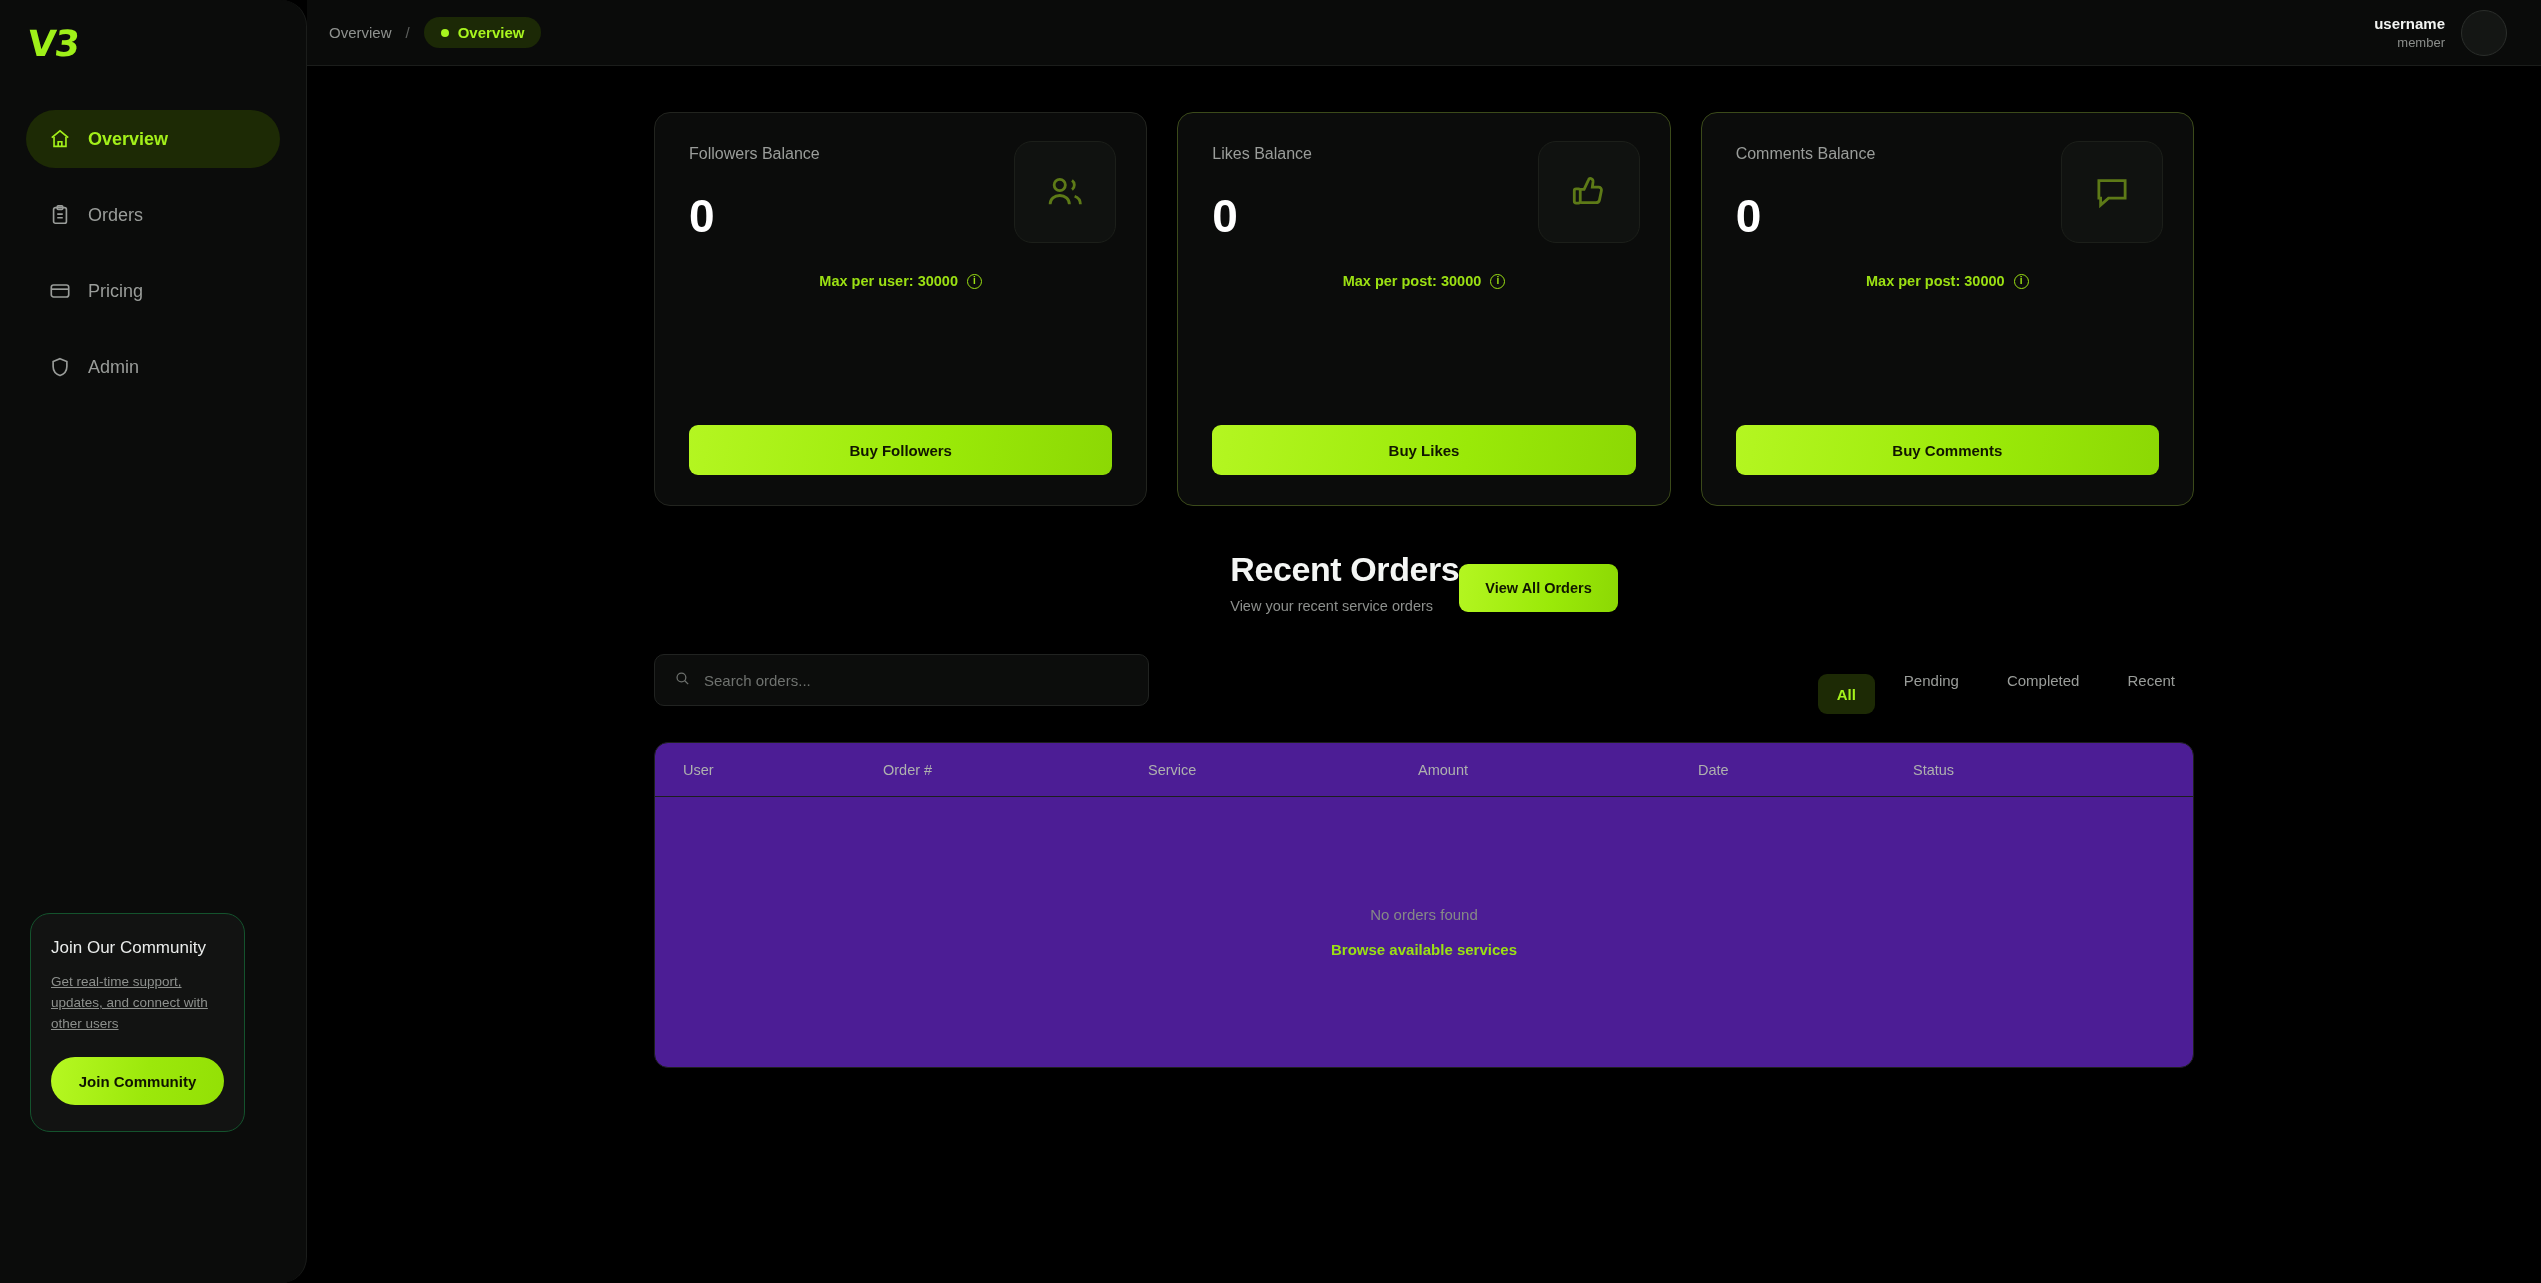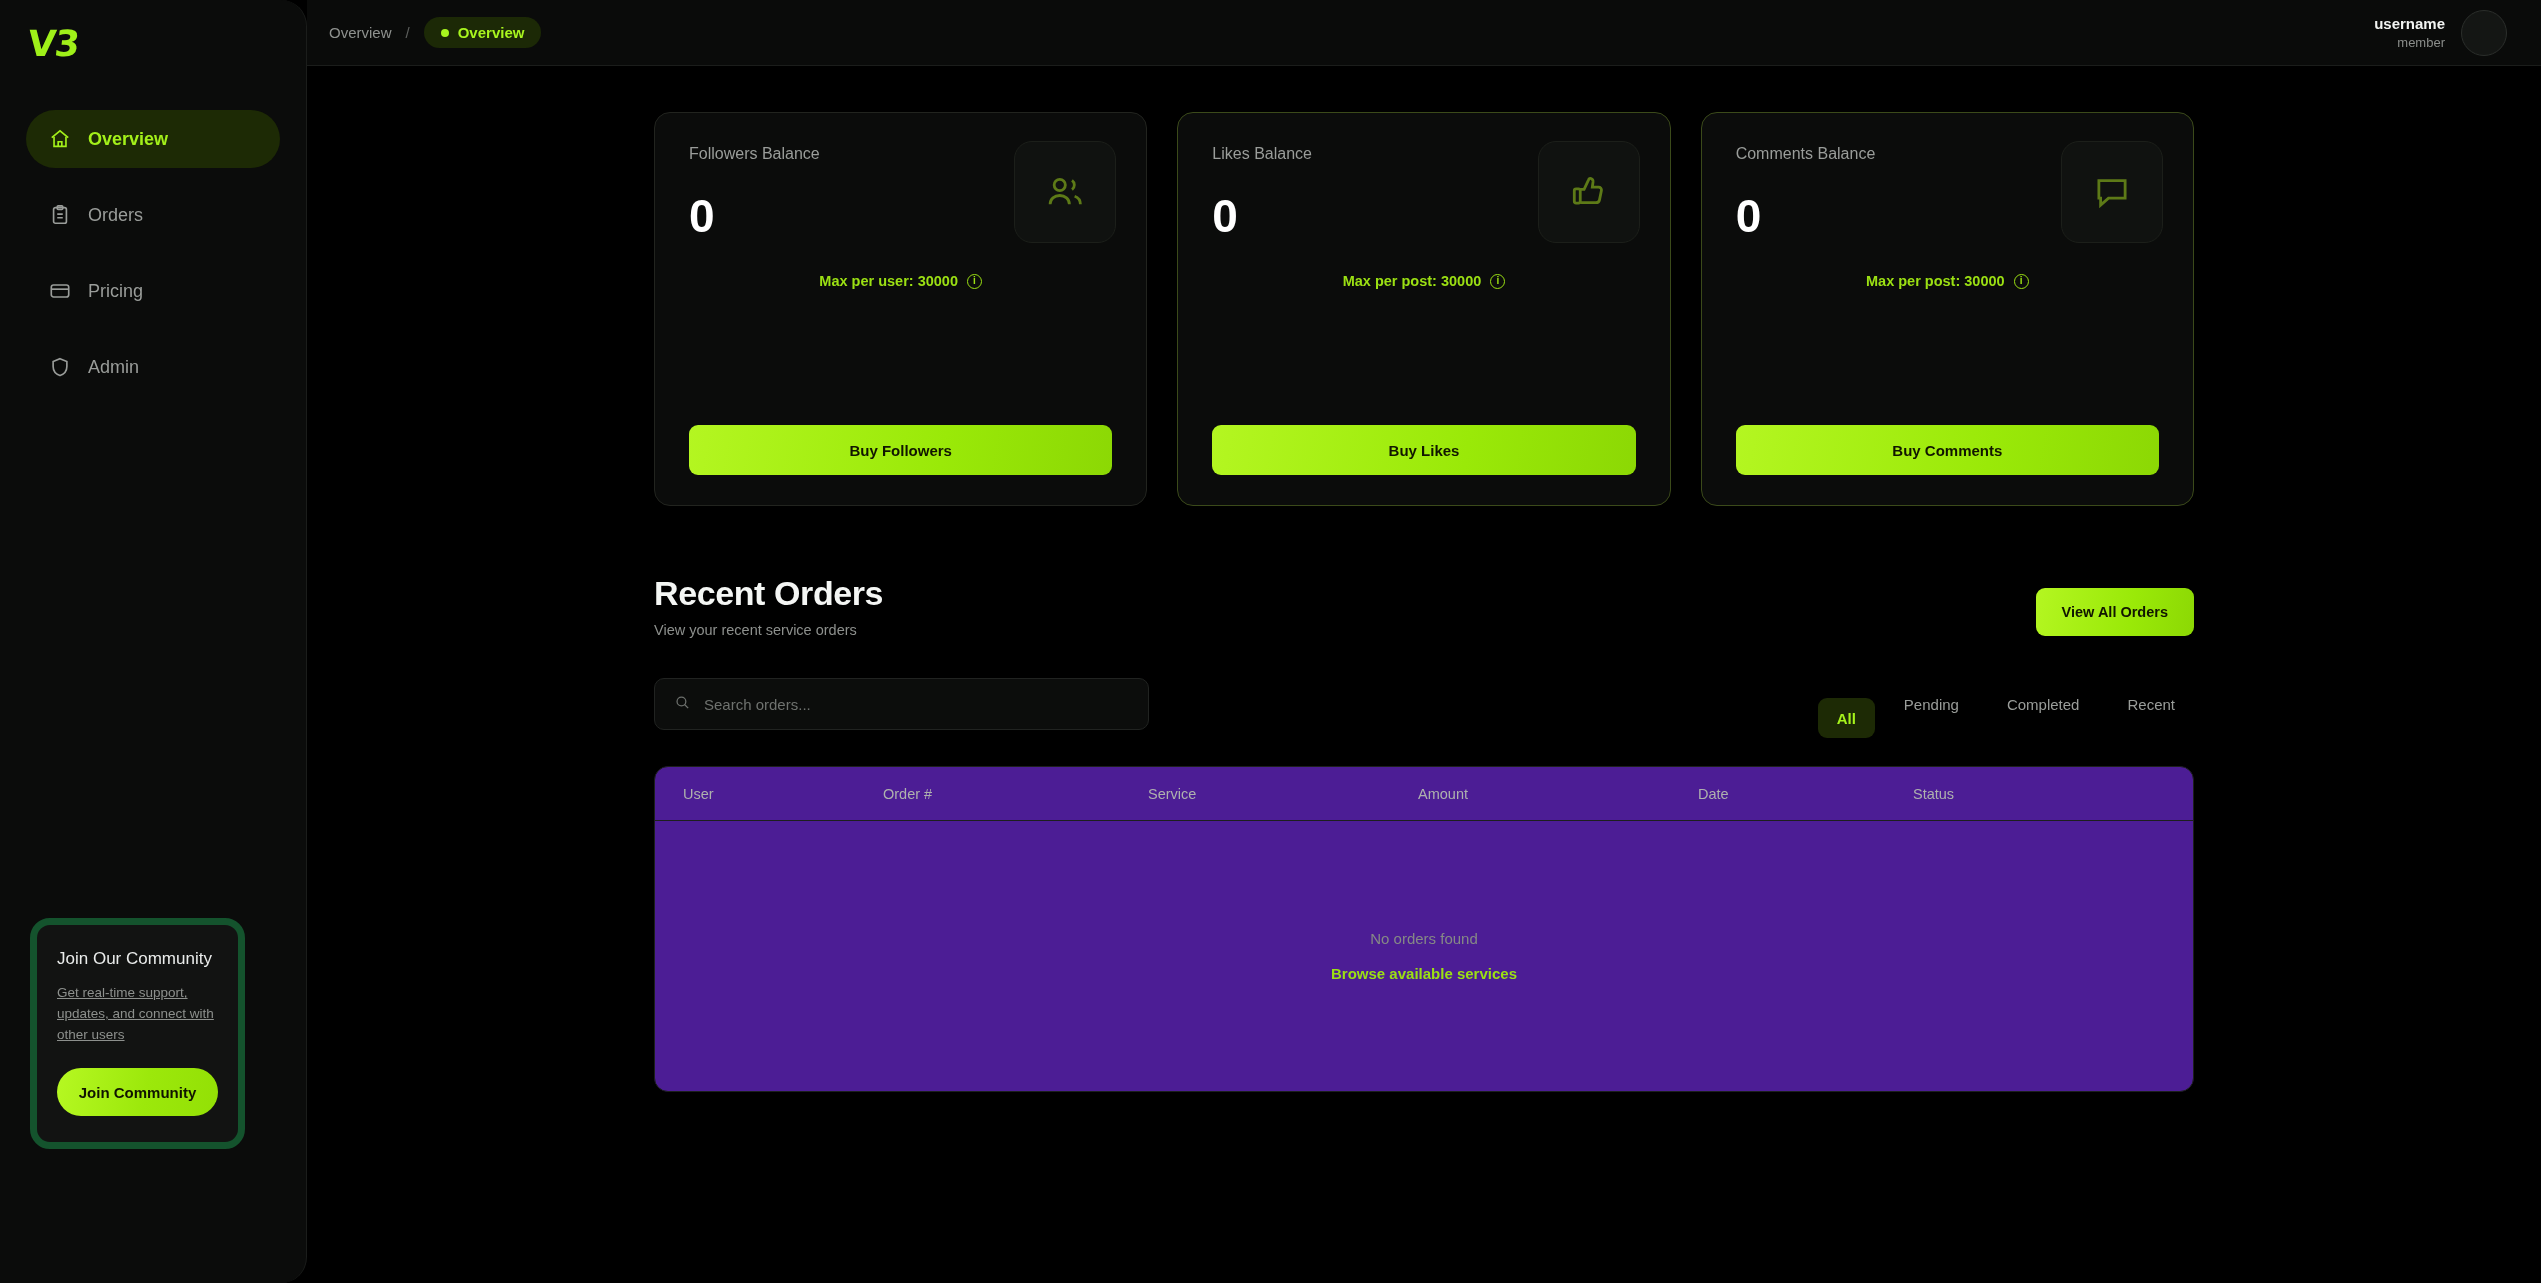--- a/index.html
+++ b/index.html
@@ -33,23 +33,23 @@
     height: 58px; padding: 0 22px; border-radius: 30px;
     color: #9a9d9a; font-size: 18px; cursor: pointer;
   }
   .nav-item .ico { width: 24px; height: 24px; display: flex; align-items: center; justify-content: center; }
   .nav-item .ico svg { width: 22px; height: 22px; stroke: #9a9d9a; fill: none; stroke-width: 1.8; }
   .nav-item.active { background: #1d2a05; color: #a3f01a; font-weight: 600; }
   .nav-item.active .ico svg { stroke: #a3f01a; }
 
   
   .community {
-    position: absolute; left: 30px; bottom: 134px;
+    position: absolute; left: 30px; bottom: 151px;
     width: 215px; background: #121312;
-    border: 7px solid #14532d; border-radius: 20px;
+    border: 1px solid #14532d; border-radius: 20px;
     padding: 24px 20px 26px 20px;
   }
   .community h4 { font-size: 17px; color: #eaeceb; font-weight: 500; margin-bottom: 14px; }
   .community p { font-size: 13.5px; line-height: 1.55; color: #8d908d; margin-bottom: 22px; text-decoration: underline; }
   .join-btn {
     display: block; width: 100%; height: 48px; border: none; cursor: pointer;
     border-radius: 26px; font-size: 15px; font-weight: 700; color: #101401;
     background: linear-gradient(100deg, #b6f822 0%, #9ce80b 55%, #93e005 100%);
     font-family: "Liberation Sans", sans-serif;
   }
@@ -111,21 +111,21 @@
   }
   .card-ico svg { width: 42px; height: 42px; stroke: #5d7a17; fill: none; stroke-width: 1.6; }
   .buy-btn {
     margin-top: auto; height: 50px; border: none; cursor: pointer;
     border-radius: 9px; font-size: 15px; font-weight: 700; color: #111601;
     background: linear-gradient(100deg, #b4f621 0%, #9ae908 60%, #8cd804 100%);
     font-family: "Liberation Sans", sans-serif;
   }
 
   
-  .ro-head { display: flex; align-items: flex-start; justify-content: space-between; margin-top: 68px; }
+  .ro-head { display: flex; align-items: flex-start; justify-content: center; margin-top: 44px; }
   .ro-title { font-size: 34px; font-weight: 700; color: #f4f6f4; letter-spacing: -0.4px; }
   .ro-sub { font-size: 14.5px; color: #8d908d; margin-top: 9px; }
   .view-all {
     height: 48px; padding: 0 26px; border: none; cursor: pointer;
     border-radius: 9px; font-size: 14.5px; font-weight: 700; color: #111601;
     background: linear-gradient(100deg, #b4f621 0%, #9ae908 60%, #8cd804 100%);
     font-family: "Liberation Sans", sans-serif; margin-top: 14px;
   }
 
   .tools { display: flex; align-items: center; justify-content: space-between; margin-top: 32px; }

